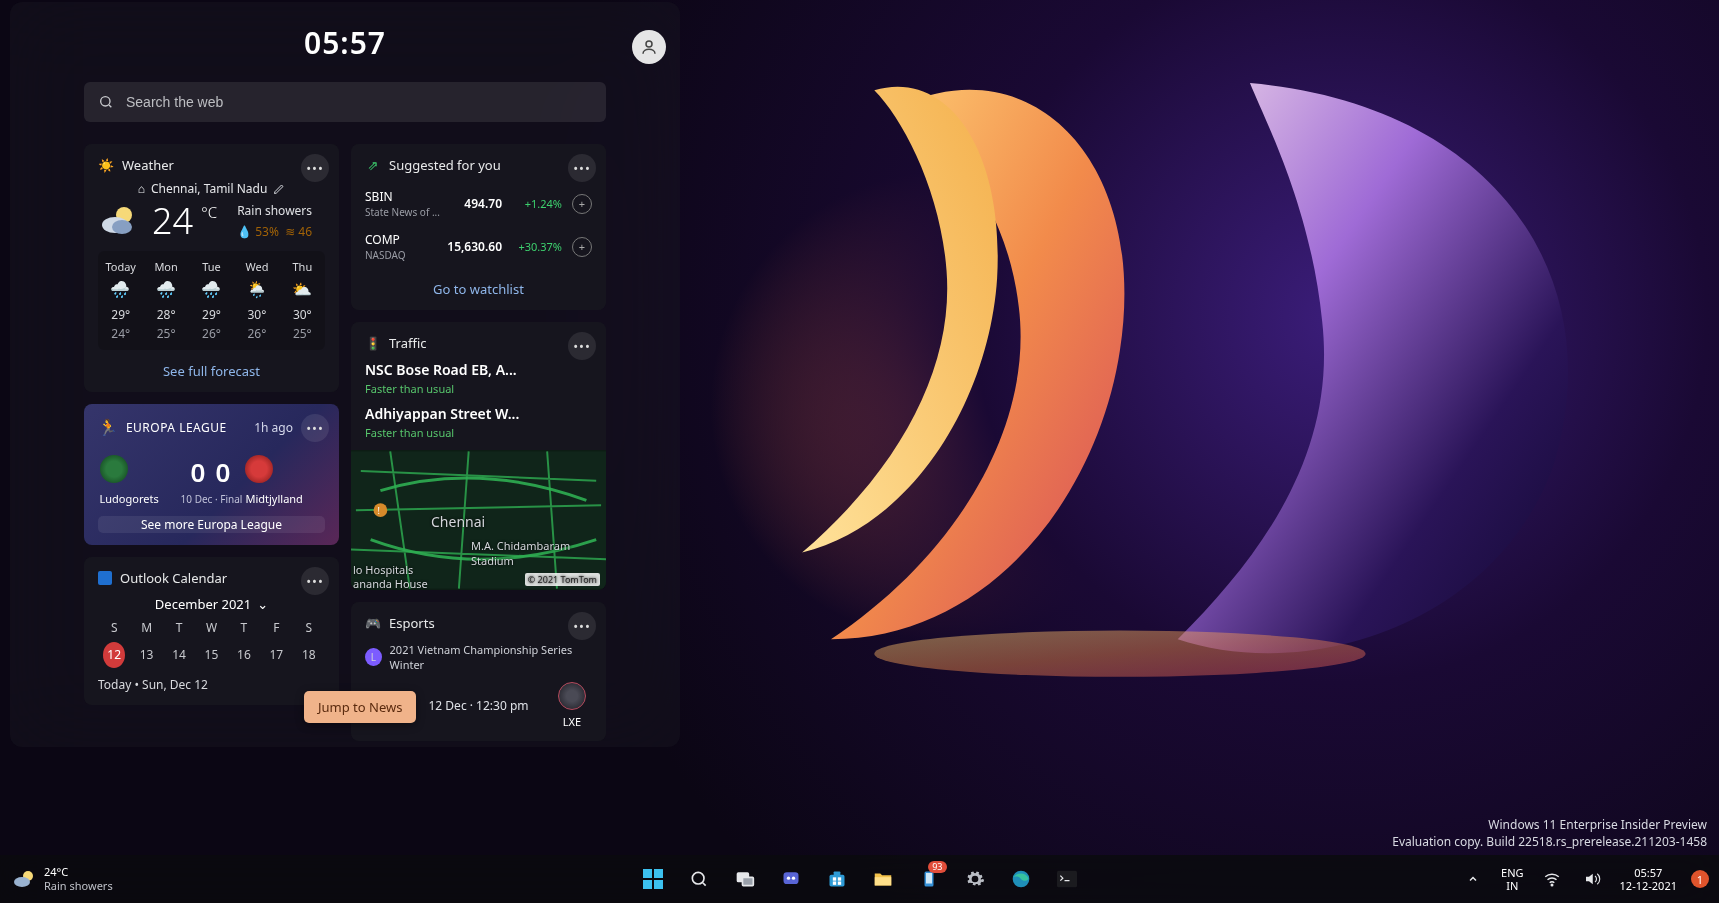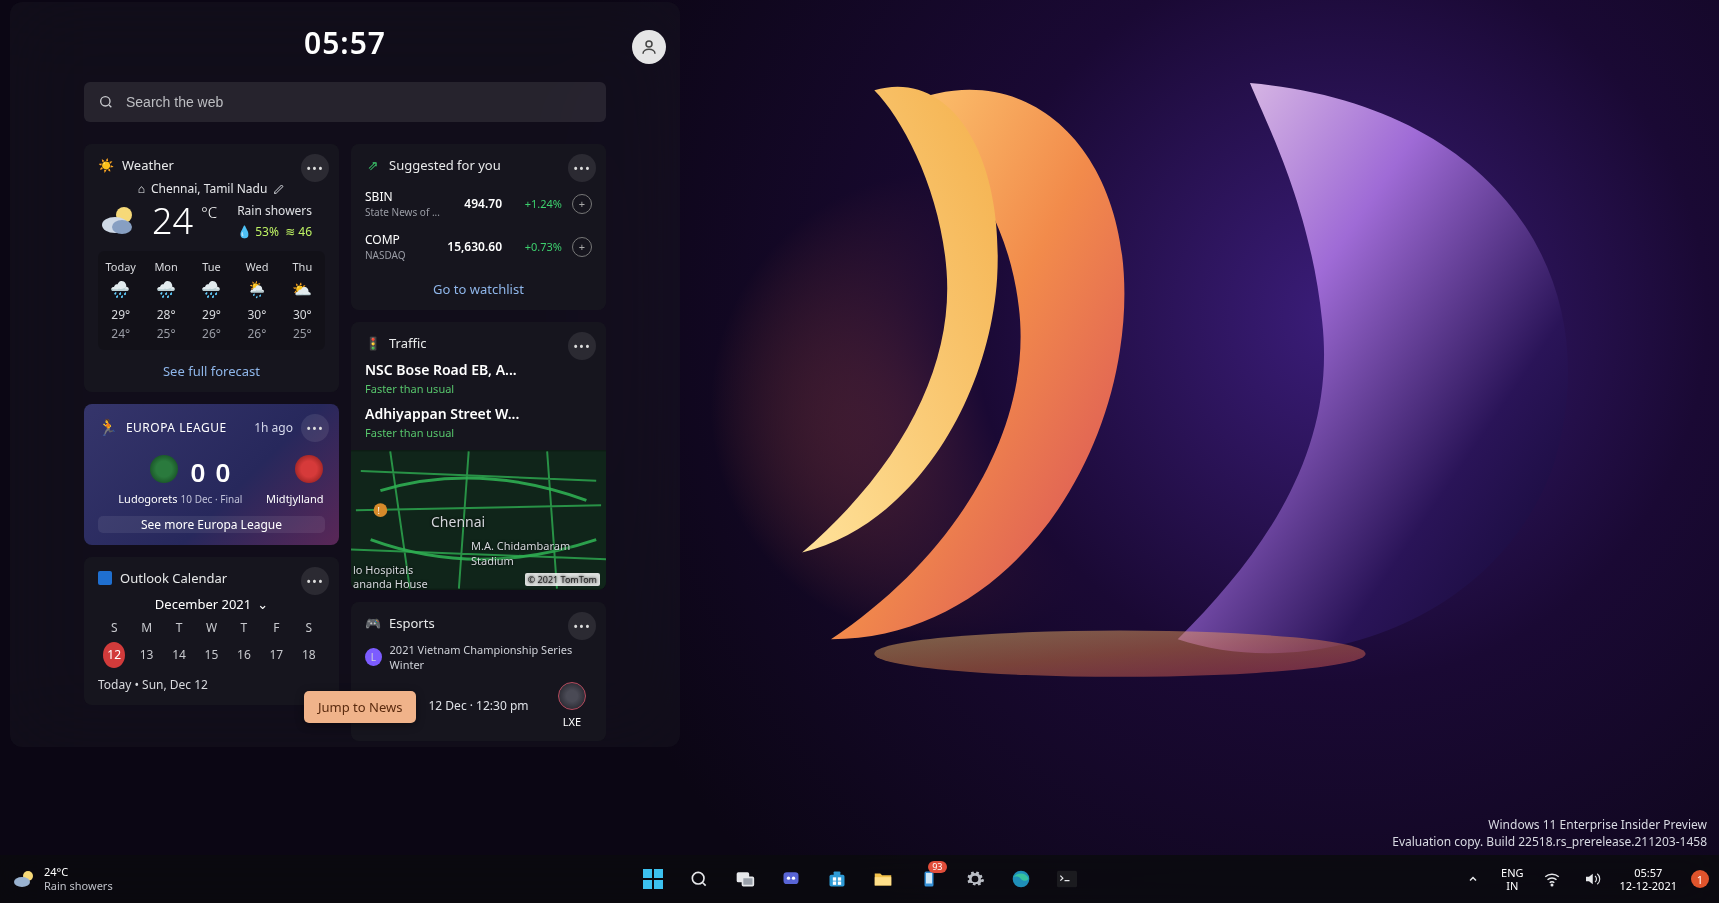--- a/index.html
+++ b/index.html
@@ -22,35 +22,35 @@
 .card-header{display:flex;align-items:center;gap:8px;font-size:13px;color:#e8e9ea}
 .card-header .ico{width:16px;height:16px;display:flex;align-items:center;justify-content:center;font-size:13px}
 .card-menu{position:absolute;right:10px;top:10px;width:28px;height:28px;border-radius:50%;background:rgba(255,255,255,.09);display:flex;align-items:center;justify-content:center;color:#ddd;font-size:13px;letter-spacing:1px;cursor:pointer}
 
 .weather-loc{display:flex;align-items:center;justify-content:center;gap:6px;font-size:12px;color:#e6e7ea;margin-top:6px}
 .weather-main{display:flex;align-items:center;gap:14px;margin-top:4px}
 .wm-icon{width:40px;height:40px}
 .wm-temp{font-size:36px;font-weight:300;line-height:1;position:relative;padding-right:24px}
 .wm-temp .unit{font-size:15px;position:absolute;top:2px;right:0}
 .wm-desc{font-size:12px;color:#dfe0e4;margin-left:6px}
-.wm-desc .row2{color:#bef264;margin-top:4px}
+.wm-desc .row2{color:#a16207;margin-top:4px}
 .forecast{display:flex;background:rgba(0,0,0,.18);border-radius:6px;margin-top:10px;padding:8px 0}
 .fday{flex:1;text-align:center;font-size:12px;color:#d9dade}
 .fday .d{font-size:11px;margin-bottom:4px}
 .fday .ic{margin:4px 0;font-size:16px}
 .fday .h{margin-top:6px}
 .fday .l{color:#9b9da6;margin-top:2px}
 .link-center{text-align:center;margin-top:12px;font-size:13px;color:#8fb6ea;cursor:pointer}
 
 .card.sports{background:linear-gradient(135deg,#35356b 0%,#27285c 60%,#5a2757 100%)}
 .sports .subhead{display:flex;align-items:center;gap:8px}
 .sports .subhead .t{font-size:12px;letter-spacing:.5px}
 .sports .subhead .ago{margin-left:auto;margin-right:32px;font-size:12px;color:#d4d7ea}
 .match{display:flex;align-items:center;justify-content:space-around;margin:16px 0 6px}
-.team{display:flex;flex-direction:column;align-items:flex-end;gap:8px;font-size:11px;width:78px;text-align:center}
+.team{display:flex;flex-direction:column;align-items:flex-start;gap:8px;font-size:11px;width:78px;text-align:center}
 .team .badge{width:28px;height:28px;border-radius:50%}
 .score{display:flex;flex-direction:column;}
 .score .sc{font-size:26px;font-weight:600;letter-spacing:10px;margin-left:10px}
 .score .sub{font-size:10px;color:#bfc1d8;margin-top:2px}
 .sports .pill{background:rgba(255,255,255,.08);border-radius:5px;text-align:center;padding:0 0;font-size:12px;margin-top:10px;cursor:pointer}
 
 .cal-title{display:flex;align-items:center;justify-content:center;gap:6px;font-size:13px;margin-top:8px}
 .dow,.days{display:grid;grid-template-columns:repeat(7,1fr);text-align:center;font-size:12px;color:#c8c9ce;margin-top:6px}
 .days .d{padding:4px 0;border-radius:50%;width:22px;height:18px;margin:0 auto}
 .days .d.today{background:#d23b3b;color:#fff}
@@ -284,21 +284,21 @@
           <div class="price">494.70</div>
           <div class="chg">+1.24%</div>
           <div class="add">+</div>
         </div>
         <div class="stock">
           <div class="name">
               <div class="sym">COMP</div>
               <div class="full">NASDAQ</div>
             </div>
           <div class="price">15,630.60</div>
-          <div class="chg">+0.73%</div>
+          <div class="chg">+30.37%</div>
           <div class="add">+</div>
         </div>
         <div class="link-center">Go to watchlist</div>
       </div>
 
       <div class="card dark traffic">
         <div class="card-header">
           <span class="ico">🚦</span>
           <span>Traffic</span>
         </div>

